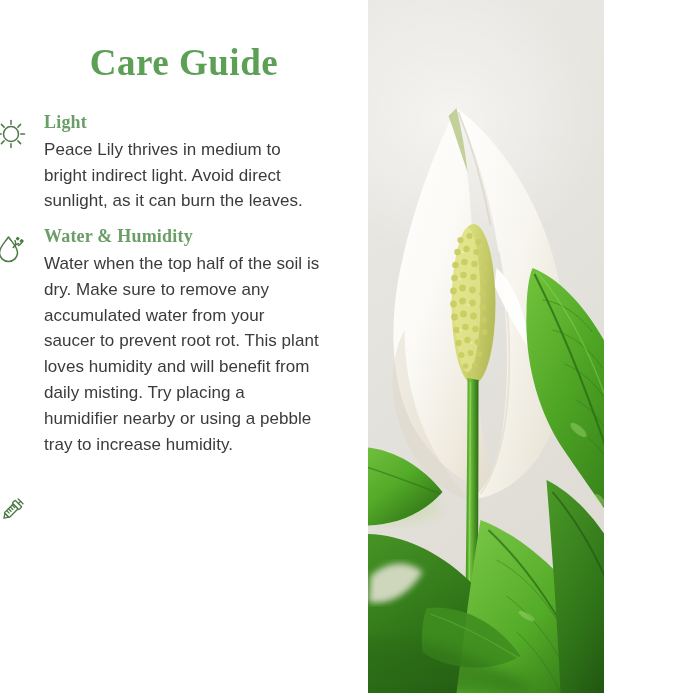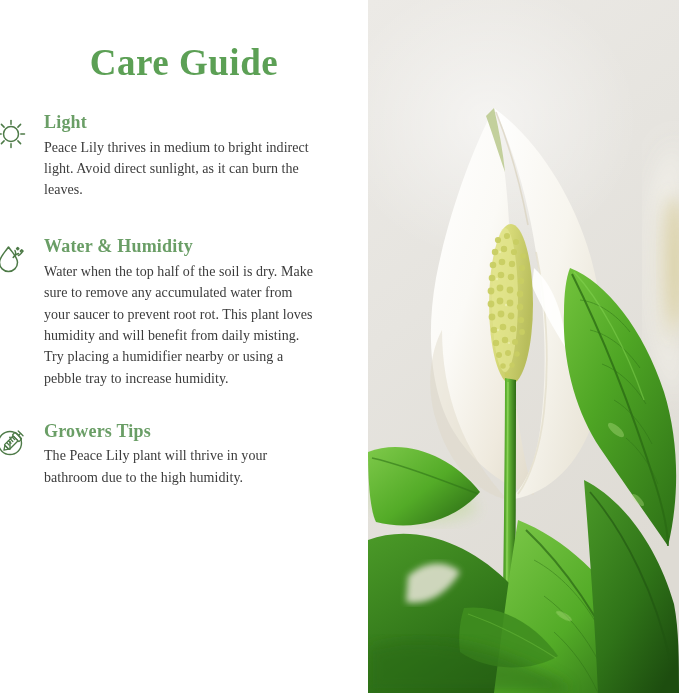--- a/index.html
+++ b/index.html
@@ -2,21 +2,21 @@
 <html><head>
 <meta charset="utf-8">
 <style>
   * { margin:0; padding:0; box-sizing:border-box; }
   html, body {
     width:679px; height:693px;
     background:#ffffff;
     font-family:"Liberation Sans", sans-serif;
     overflow:hidden;
   }
-  .page { position:relative; width:679px; height:693px; background:#fff; display:flex; }
+  .page { position:relative; width:604px; height:693px; background:#fff; display:flex; }
 
   
   .panel {
     position:relative;
     width:368px; height:693px;
     background:#ffffff;
     flex:0 0 368px;
   }
   .title {
     position:absolute;
@@ -47,29 +47,29 @@
   .sec-head {
     font-family:"Liberation Serif", serif;
     font-weight:700;
     font-size:18px;
     color:#6a9e66;
     line-height:1.15;
     letter-spacing:0.2px;
     margin-bottom:4px;
   }
   .sec-text {
-    font-family:Liberation Serif, serif;
-    font-size:14px;
+    font-family:Liberation Sans, sans-serif;
+    font-size:17px;
     line-height:1.52;
     color:#3b3b3b;
     letter-spacing:0.05px;
   }
 
   
-  .s-light   { margin-bottom:36px; }
+  .s-light   { margin-bottom:12px; }
   .s-water   { margin-bottom:32px; }
   .s-food    { margin-bottom:20px; }
   .s-tips    { margin-bottom:0; }
 
   
   .photo {
     position:relative;
     flex:1 1 auto;
     height:693px;
     overflow:hidden;
@@ -138,33 +138,20 @@
               <line x1="19.8" y1="16.6" x2="19.8" y2="20.2"></line>
               <line x1="22.4" y1="16.6" x2="22.4" y2="20.2"></line>
               <line x1="25" y1="16.6" x2="25" y2="20.2"></line>
             </g>
           </svg>
         </span>
         <div class="sec-body">
         </div>
       </div>
 
-      <div class="section s-tips">
-        <span class="sec-icon">
-          <svg viewBox="0 0 40 40" fill="none" stroke="#4d7a47" stroke-width="1.4" stroke-linecap="round">
-            <circle cx="19" cy="20" r="11.5"></circle>
-            <line x1="19" y1="18.5" x2="19" y2="26"></line>
-            <circle cx="19" cy="14.4" r="0.95" fill="#4d7a47" stroke="none"></circle>
-          </svg>
-        </span>
-        <div class="sec-body">
-          <div class="sec-head">Growers Tips</div>
-          <div class="sec-text">The Peace Lily plant will thrive in your bathroom due to the high humidity.</div>
-        </div>
-      </div>
 
     </div>
   </div>
 
   <div class="photo">
     <svg viewBox="0 0 311 693" preserveAspectRatio="xMidYMid slice" aria-hidden="true">
       <defs>
         <linearGradient id="bgGrad" x1="0" y1="0" x2="0.35" y2="1">
           <stop offset="0%" stop-color="#eceae6"></stop>
           <stop offset="45%" stop-color="#e6e4df"></stop>

